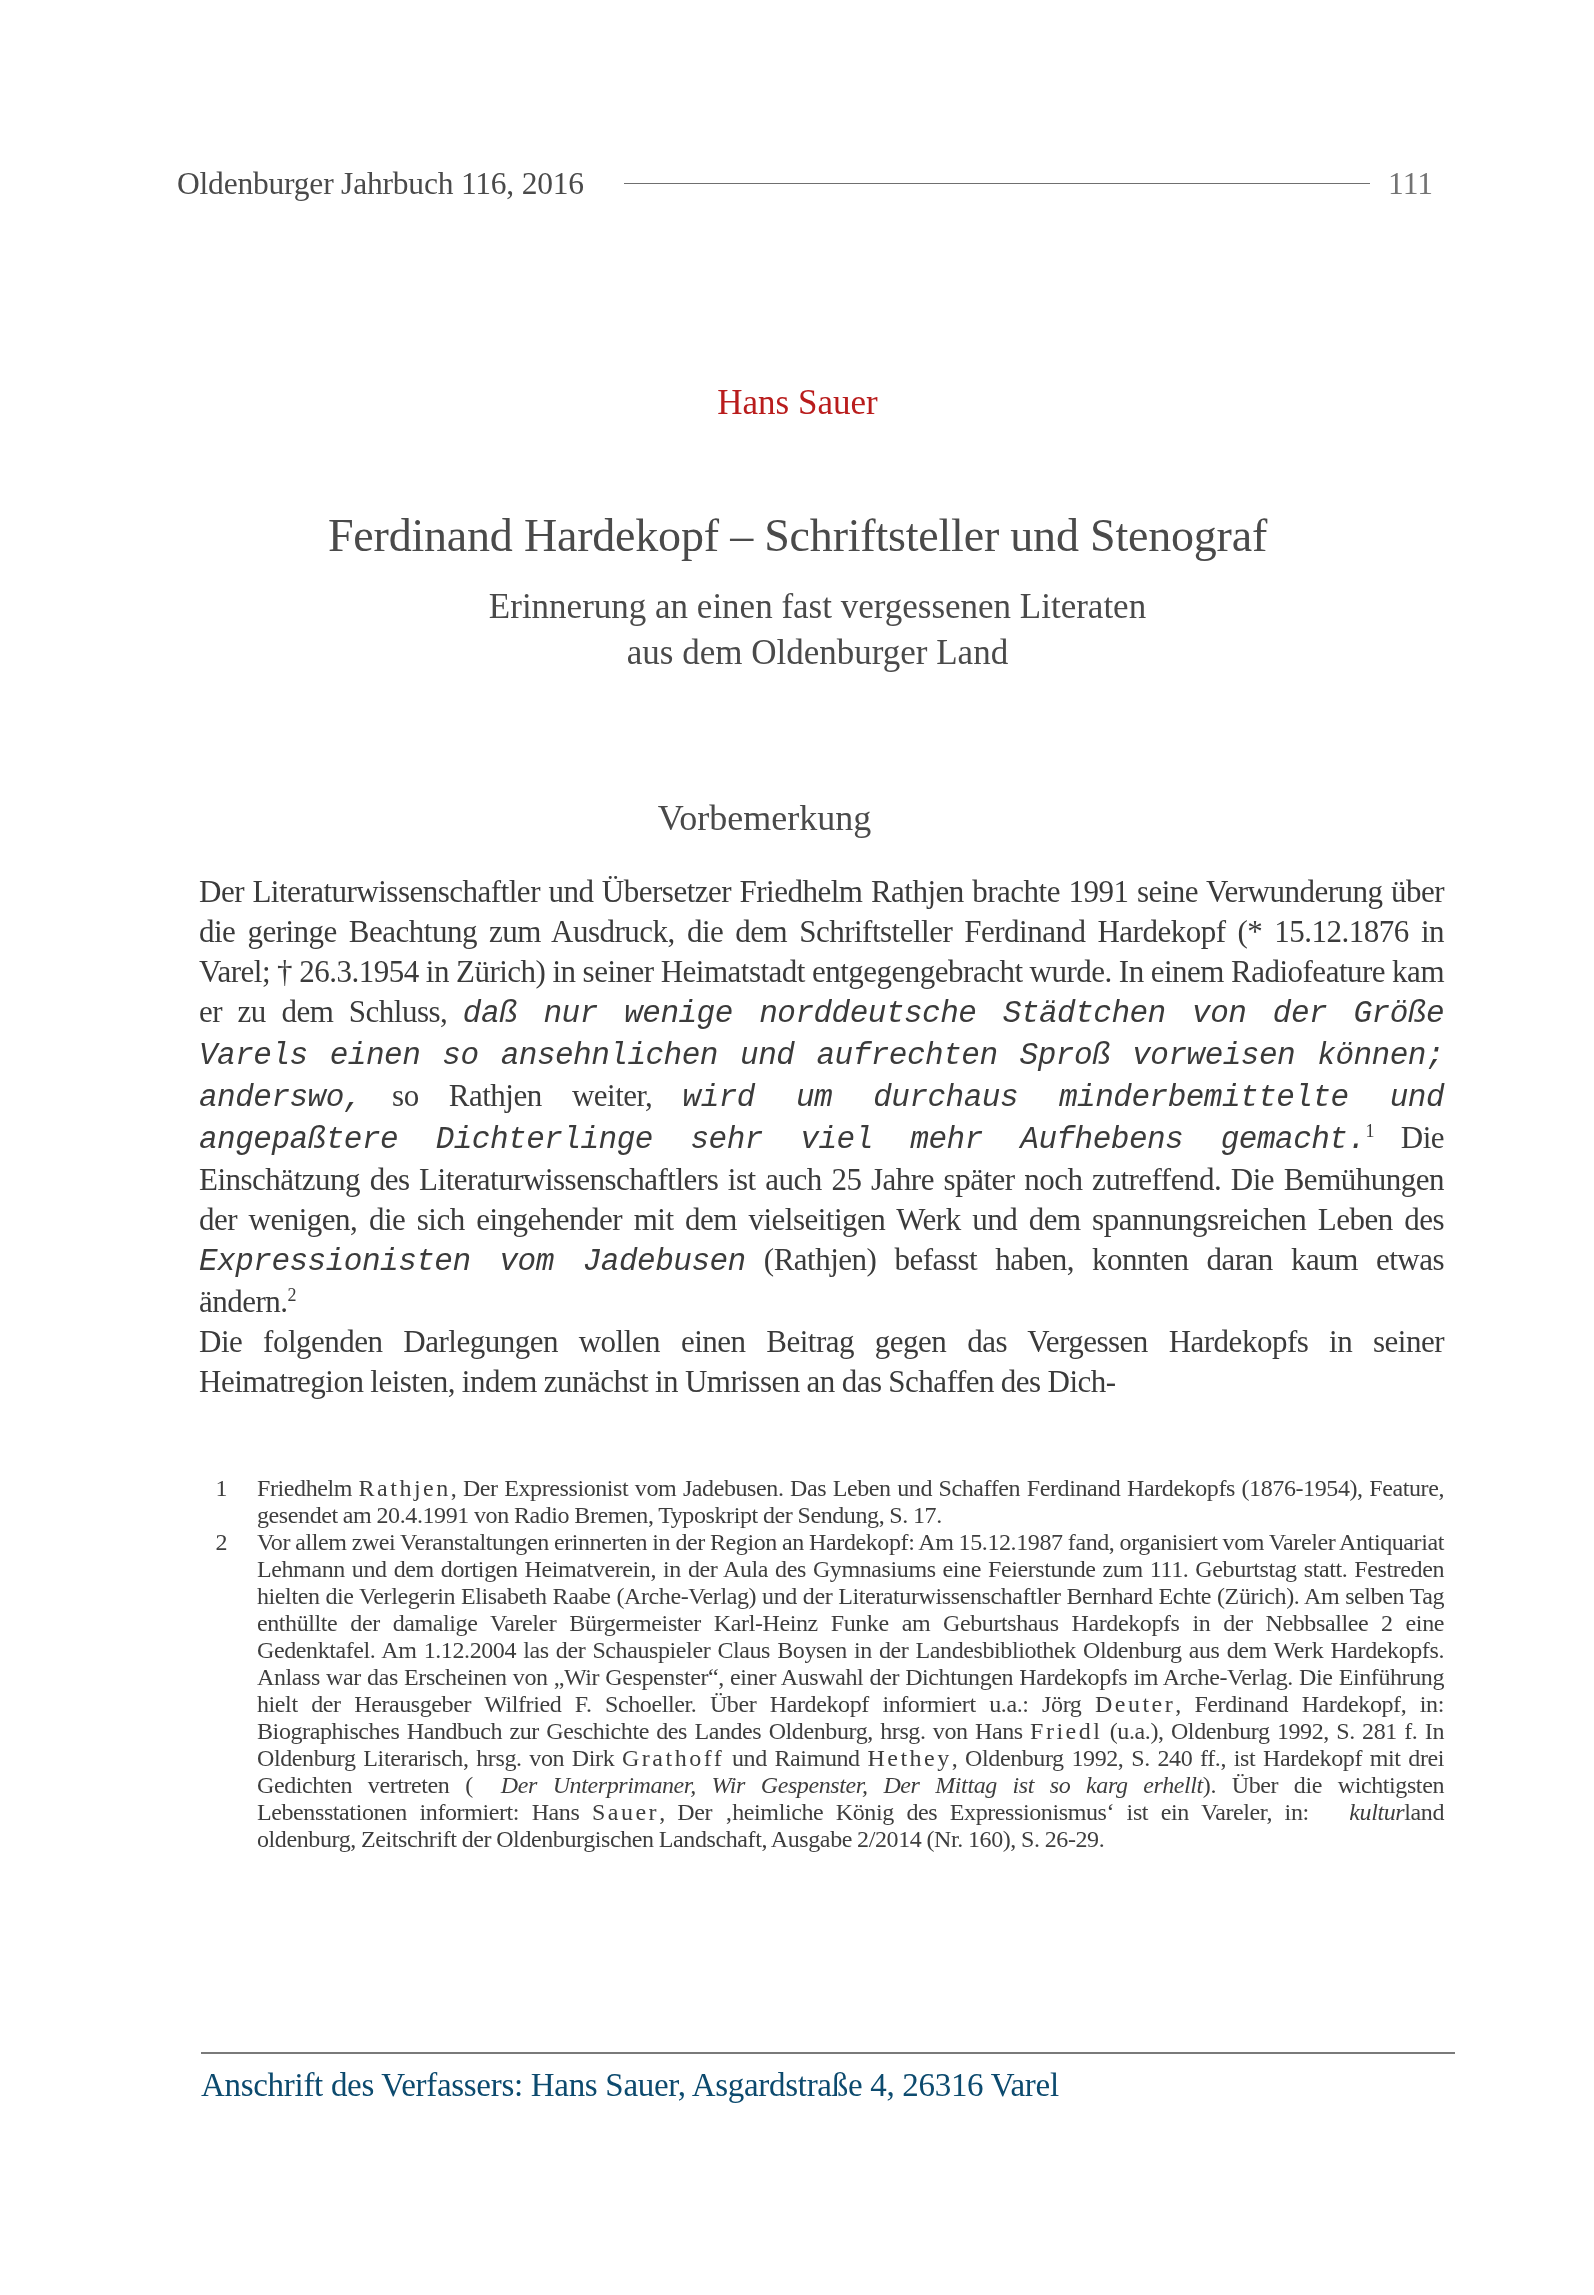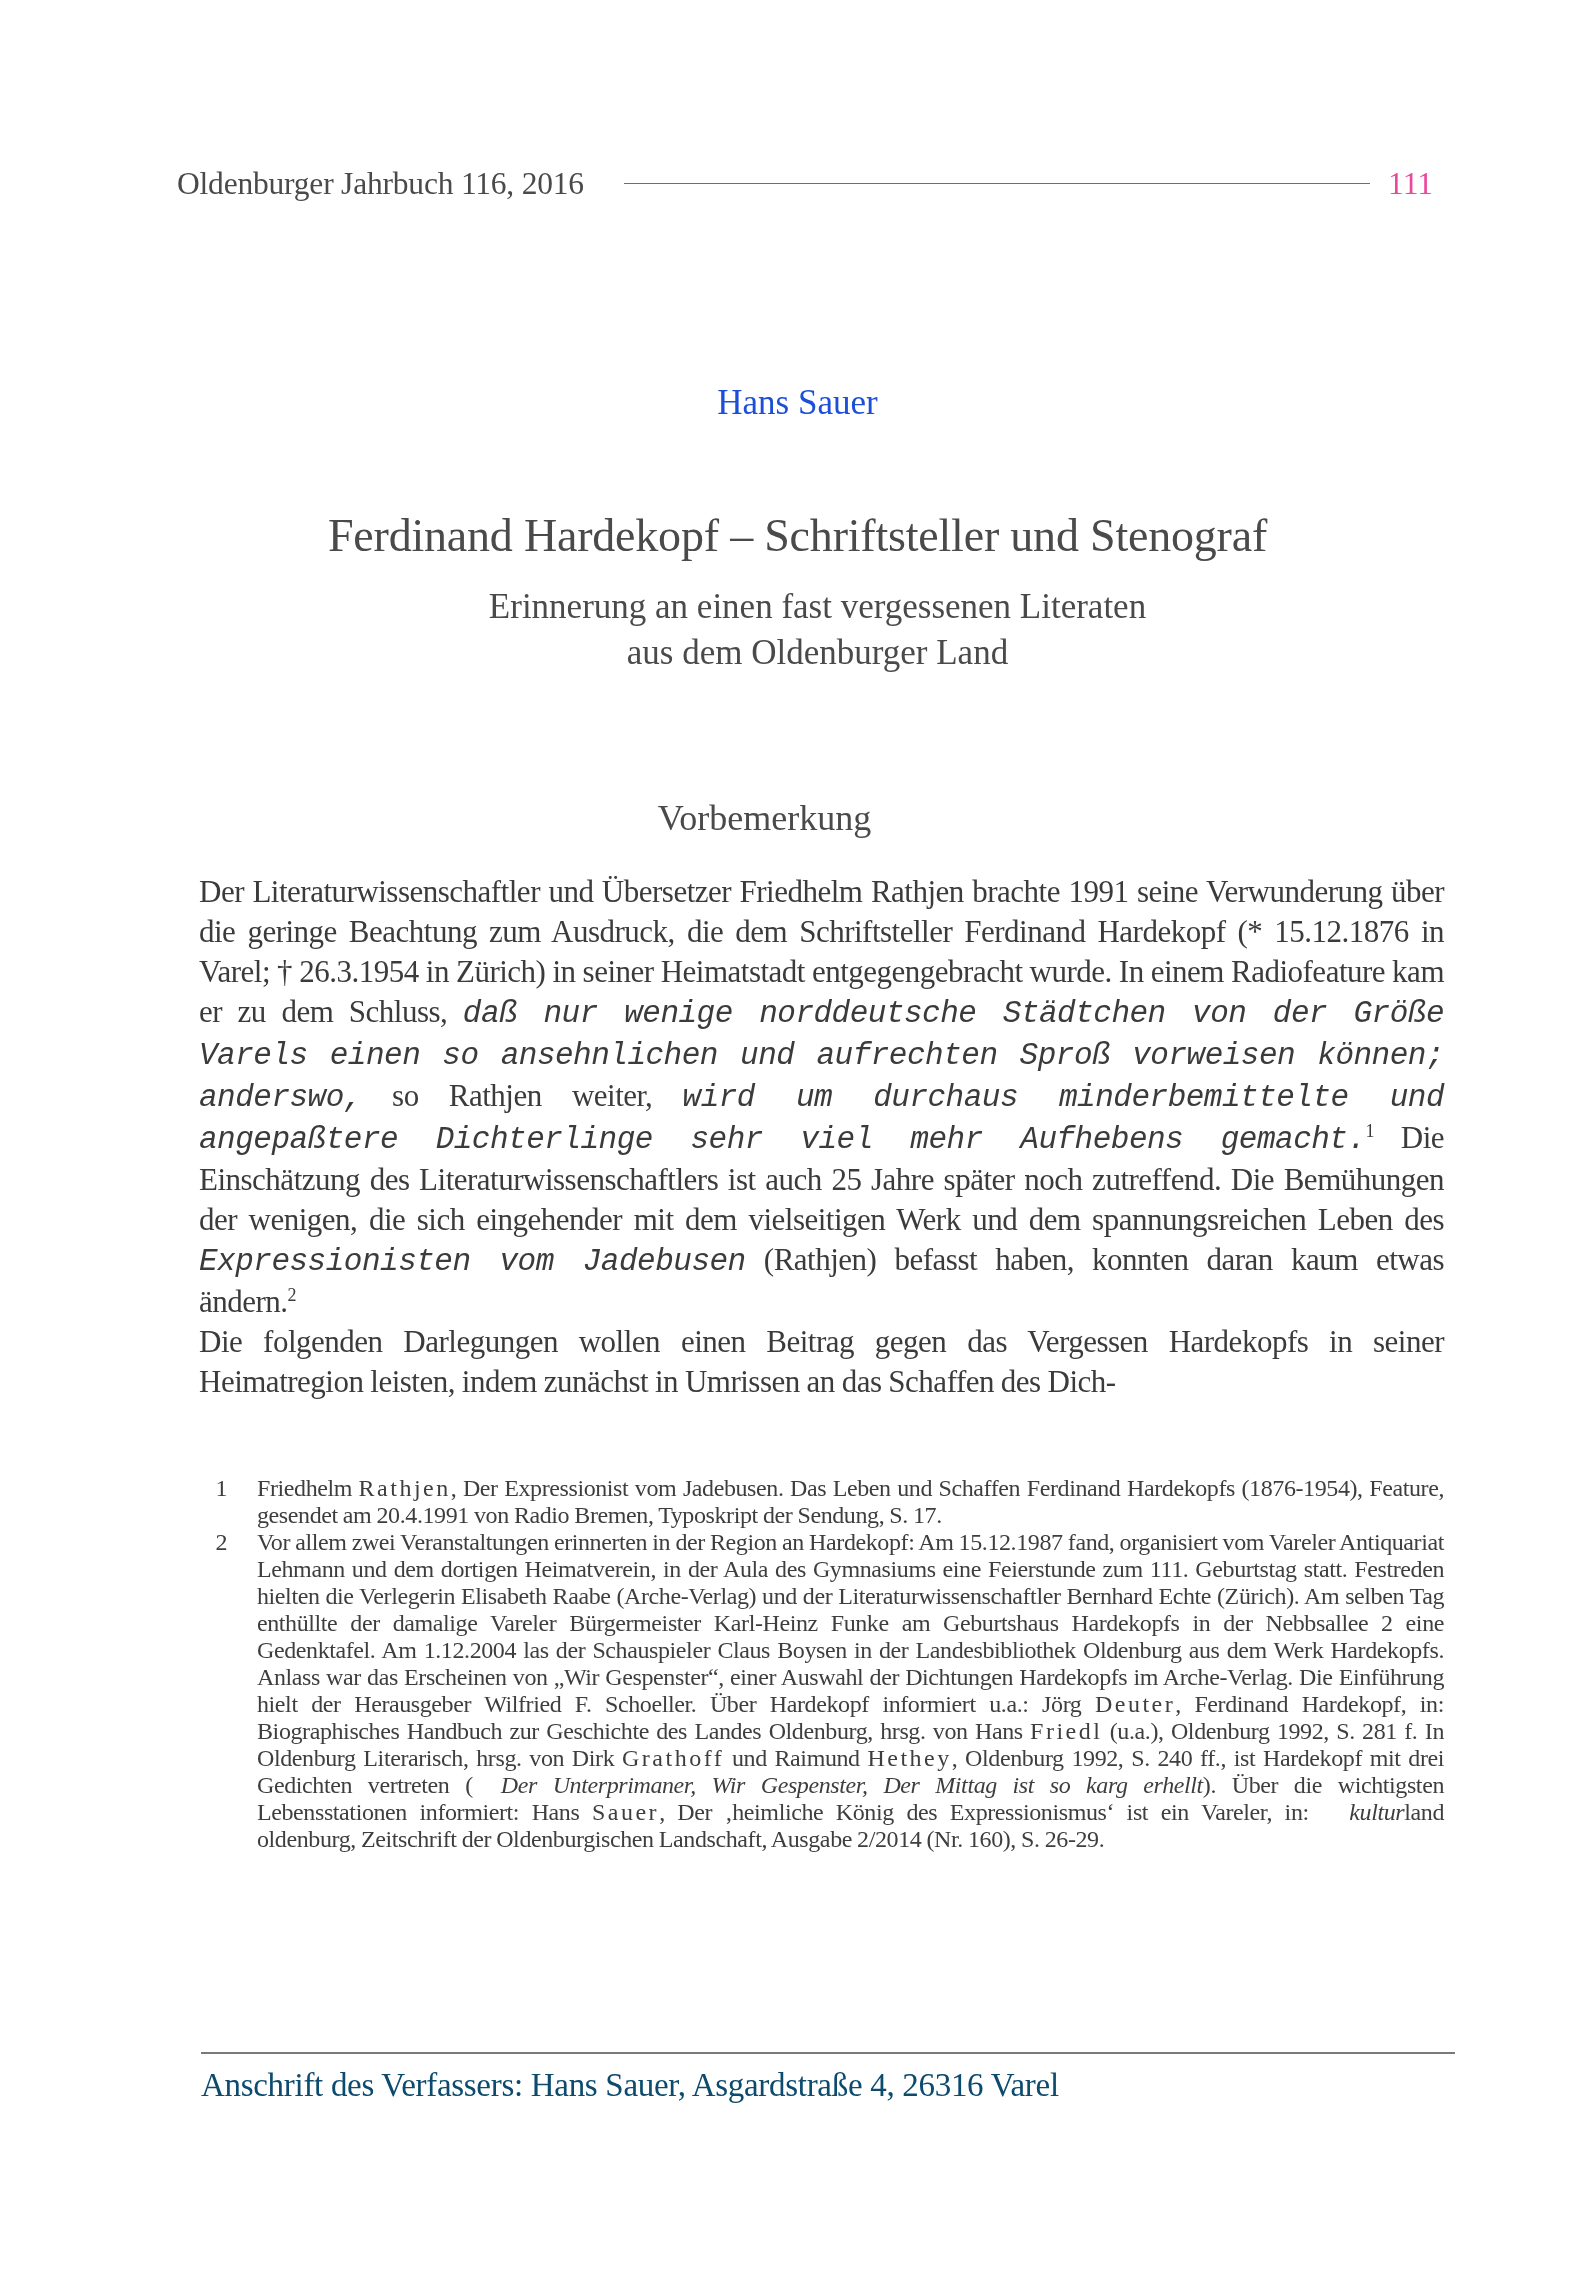--- a/index.html
+++ b/index.html
@@ -10,25 +10,25 @@
   }
   .page { position: absolute; left: 0; top: 0; width: 1595px; height: 2295px; }
 
   
   .running-header {
     position: absolute; left: 177px; top: 162px; width: 1256px; height: 43px;
     display: flex; align-items: center;
   }
   .rh-title { font-size: 31.5px; white-space: nowrap; color: #4a4a4a; letter-spacing: -0.2px; }
   .rh-rule { flex: 1; height: 1.7px; background: #6f6f6f; margin: 0 18px 0 40px; }
-  .rh-page { font-size: 31.5px; color: #ec4899; }
+  .rh-page { font-size: 31.5px; color: #737373; }
 
   .author {
     position: absolute; left: 0; width: 1595px; top: 383px;
-    text-align: center; font-size: 35px; color: #1d4ed8;
+    text-align: center; font-size: 35px; color: #b91c1c;
   }
   .title {
     position: absolute; left: 0; width: 1595px; top: 485px;
     text-align: center; font-size: 46px; color: #4a4a4a; letter-spacing: -0.2px; margin-top: 24px;
   }
   .subtitle {
     position: absolute; left: 0; width: 1595px; top: 584px;
     text-align: center; font-size: 35px; line-height: 46px; color: #4a4a4a; margin-left: 20px;
   }
   .section-heading {

